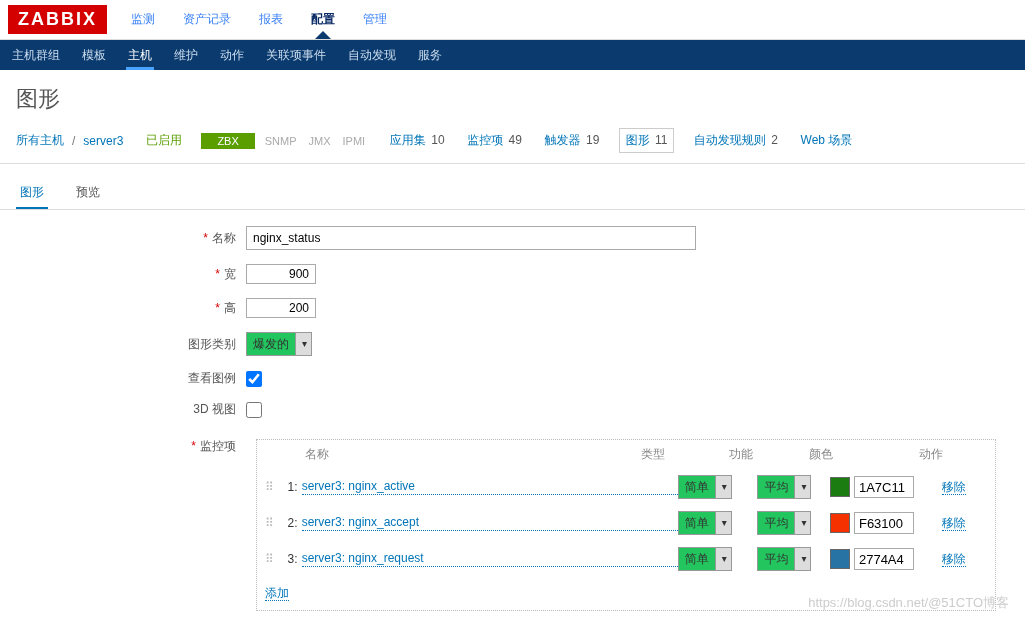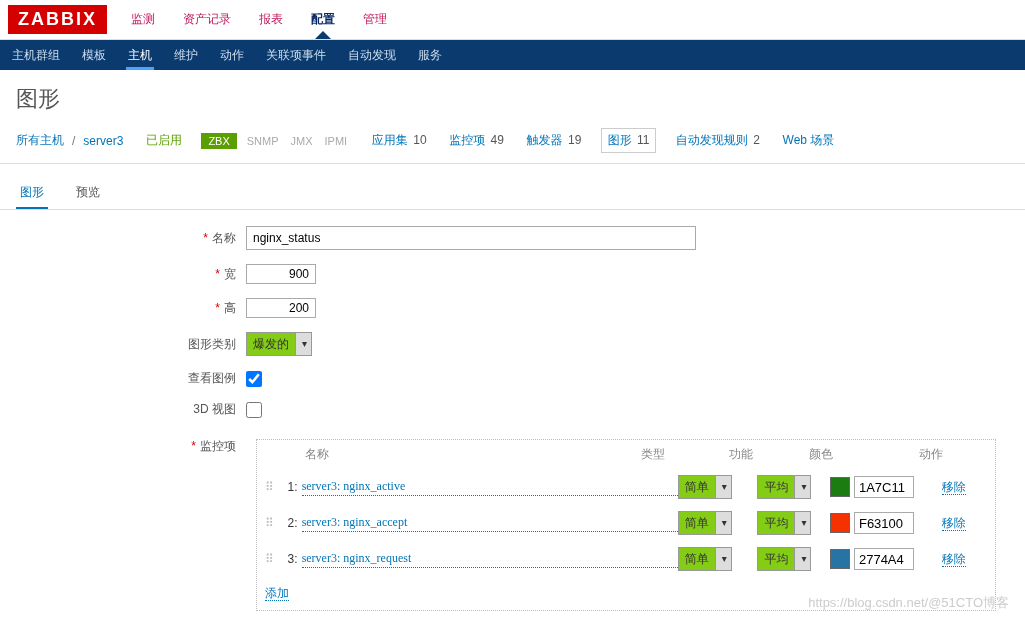--- a/index.html
+++ b/index.html
@@ -1,70 +1,70 @@
 <!DOCTYPE html>
 <html><head>
   <meta charset="utf-8">
   <style>
     * { margin: 0; padding: 0; box-sizing: border-box; }
     body { font-family: Arial, "Microsoft YaHei", sans-serif; font-size: 12px; color: #333; background: #fff; }
     
     .top-bar { display: flex; align-items: center; height: 40px; padding: 0 8px; background: #fff; border-bottom: 1px solid #ddd; text-align: right; }
     .logo { background: #d40000; color: #fff; font-weight: bold; font-size: 18px; padding: 4px 10px; letter-spacing: 2px; margin-right: 20px; }
     .top-nav { display: flex; gap: 20px; }
-    .top-nav-item { color: #be185d; cursor: pointer; padding: 10px 4px; position: relative; }
+    .top-nav-item { color: #3b82f6; cursor: pointer; padding: 10px 4px; position: relative; }
     .top-nav-item.active { color: #0a2a66; font-weight: bold; }
     .top-nav-item.active::after { content: ""; position: absolute; bottom: -1px; left: 50%; transform: translateX(-50%); width: 0; height: 0; border-left: 8px solid transparent; border-right: 8px solid transparent; border-bottom: 8px solid #0a3a6e; }
     
     .sub-nav { background: #0a3a6e; display: flex; padding: 0 10px; height: 30px; align-items: center; gap: 18px; }
     .sub-nav-item { color: #cde; cursor: pointer; padding: 6px 2px; }
     .sub-nav-item.active { color: #fff; border-bottom: 3px solid #4aa3ff; padding-bottom: 3px; }
     
     .page-title { font-size: 22px; color: #555; padding: 14px 16px 10px; }
     
     .breadcrumb-row { display: flex; align-items: center; padding: 4px 16px 10px; gap: 8px; flex-wrap: wrap; border-bottom: 1px solid #ddd; }
     .link { color: #0275b8; cursor: pointer; }
     .link.dotted { border-bottom: 1px dotted #0275b8; }
     .sep { color: #777; }
     .state-enabled { color: #5a9e00; }
-    .tag-zbx { background: #5a9e00; color: #fff; padding: 2px 7px; font-size: 11px; }
+    .tag-zbx { background: #5a9e00; color: #fff; padding: 2px 16px; font-size: 11px; }
     .tag-gray { color: #aaa; padding: 2px 2px; font-size: 11px; }
     .count-item { color: #0275b8; cursor: pointer; }
     .count-num { color: #555; margin-left: 2px; }
     .count-item.active { border: 1px solid #ccc; padding: 3px 6px; background: #fff; }
     
     .tabs { display: flex; padding: 8px 16px 0; border-bottom: 1px solid #ddd; margin-top: 6px; }
     .tab { padding: 6px 4px; margin-right: 24px; cursor: pointer; color: #555; }
     .tab.active { color: #0275b8; border-bottom: 2px solid #0275b8; }
     
     .form-area { padding: 16px 16px 20px 16px; }
     .form-row { display: flex; align-items: center; margin-bottom: 14px; }
     .form-label { width: 230px; text-align: right; color: #555; padding-right: 10px; }
     .form-label .req { color: #d40000; margin-right: 4px; }
     
     input[type=text].wide { width: 450px; height: 24px; padding: 2px 6px; border: 1px solid #aaa; font-size: 12px; }
     input[type=text].small { width: 70px; height: 20px; padding: 2px 6px; border: 1px solid #aaa; text-align: right; font-size: 12px; }
-    .sel-box { display: inline-flex; border: 1px solid #999; background: #84cc16; height: 24px; align-items: center; }
+    .sel-box { display: inline-flex; border: 1px solid #999; background: #22c55e; height: 24px; align-items: center; }
     .sel-box span { padding: 0 6px; }
     .sel-box .arrow { background: #ddd; border-left: 1px solid #999; width: 16px; text-align: center; font-size: 10px; line-height: 22px; }
     
     input[type=checkbox] { width: 16px; height: 16px; }
     
     .items-table { margin-left: 240px; border: 1px dotted #bbb; width: 740px; }
     .items-header { display: flex; padding: 6px 8px; color: #888; font-size: 12px; }
     .items-header .col-name { width: 376px; padding-left: 40px; }
     .items-header .col-type { width: 88px; }
     .items-header .col-func { width: 80px; }
     .items-header .col-color { width: 110px; }
     .items-header .col-act { width: 50px; }
     
     .item-row { display: flex; align-items: center; padding: 6px 8px; }
     .drag-handle { width: 16px; color: #bbb; cursor: move; letter-spacing: -2px; }
     .item-idx { width: 24px; text-align: right; color: #333; padding-right: 4px; }
-    .item-name { width: 376px; color: #0275b8; cursor: pointer; border-bottom: 1px dotted #0275b8; display: inline-block; padding-bottom: 1px; margin-right: auto; font-family: Liberation Serif, serif; }
+    .item-name { width: 376px; color: #0275b8; cursor: pointer; border-bottom: 1px dotted #0275b8; display: inline-block; padding-bottom: 1px; margin-right: auto; }
     .item-name-wrap { width: 376px; }
     
     .color-box { width: 20px; height: 20px; border: 1px solid #666; display: inline-block; vertical-align: middle; }
     .color-input { width: 60px; height: 22px; border: 1px solid #aaa; padding: 2px 4px; font-size: 13px; margin-left: 4px; vertical-align: middle; }
     .col-color-cell { width: 110px; display: flex; align-items: center; }
     .col-type-cell { width: 88px; }
     .col-func-cell { width: 80px; }
     .col-act-cell { width: 50px; margin-left: 12px; }
     
     .add-link { padding: 8px 8px; }

